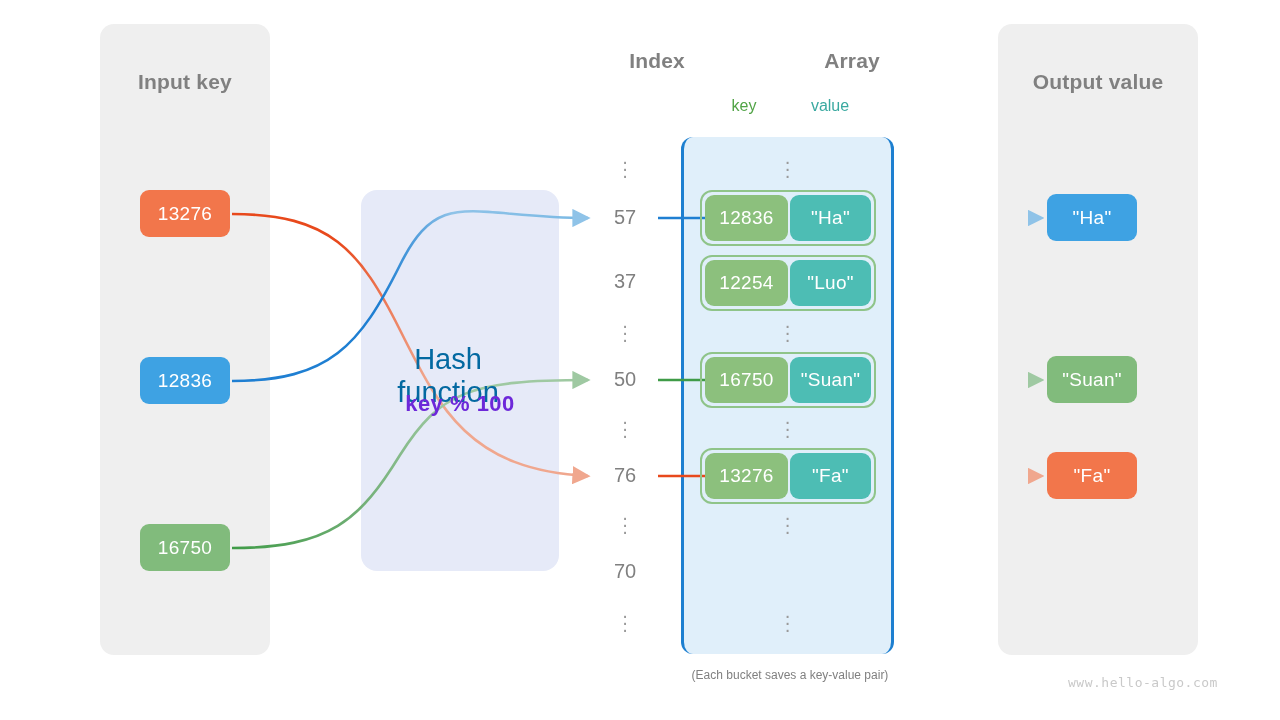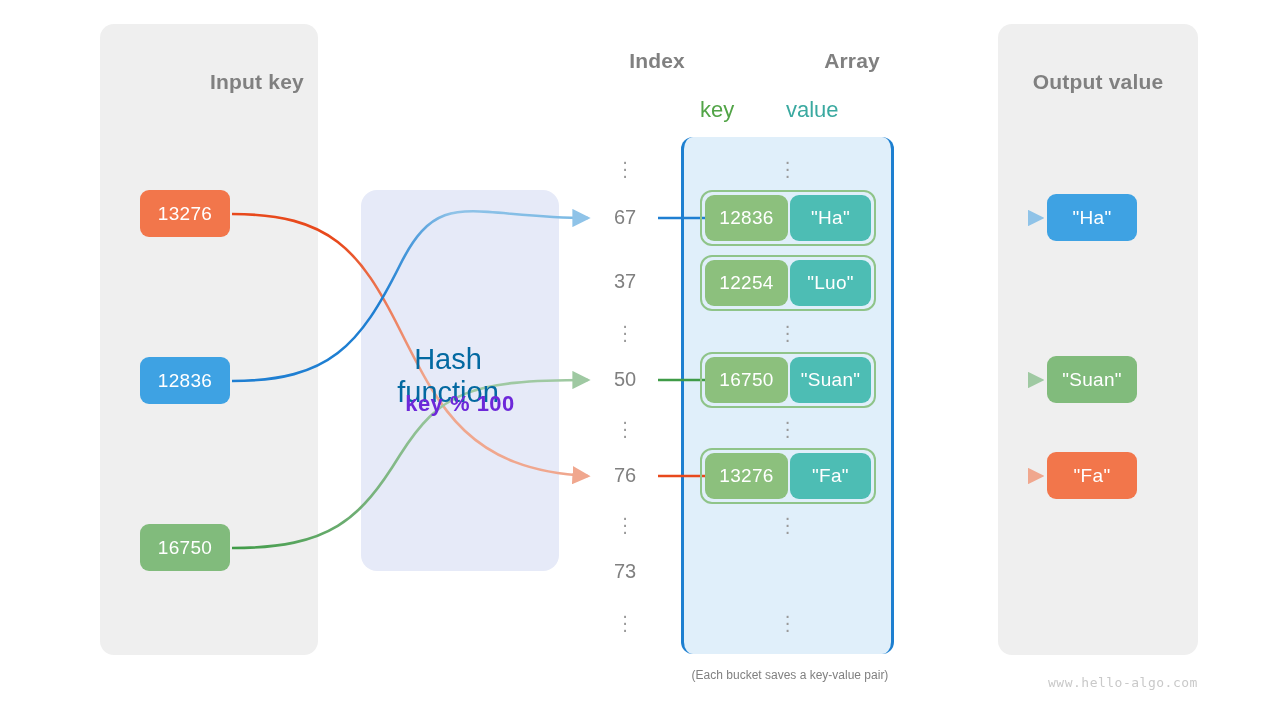--- a/index.html
+++ b/index.html
@@ -10,21 +10,21 @@
     overflow:hidden;
   }
   #stage{position:relative;width:1280px;height:720px;}
 
   
   .panel{
     position:absolute;
     background:#efefef;
     border-radius:14px;
   }
-  #input-panel{left:100px;top:24px;width:170px;height:631px;padding-left:48px;}
+  #input-panel{left:100px;top:24px;width:170px;height:631px;}
   #output-panel{left:998px;top:24px;width:200px;height:631px;}
 
   .panel-title{
     position:absolute;
     width:100%;
     text-align:center;
     top:46px;
     font-size:21px;
     font-weight:bold;
     color:#808080;
@@ -38,22 +38,22 @@
     font-weight:bold;
     color:#808080;
     text-align:right;
     letter-spacing:.2px;
   }
   #head-index{left:565px;top:49px;width:120px;}
   #head-array{left:704px;top:49px;width:176px;}
 
   .sub-head{
     position:absolute;
-    font-size:22px;
-    text-align:left;
+    font-size:16px;
+    text-align:center;
   }
   #head-key{left:700px;top:97px;width:88px;color:#52a447;}
   #head-value{left:786px;top:97px;width:88px;color:#3aa9a0;}
 
   
   .pill{
     position:absolute;
     border-radius:9px;
     color:#ffffff;
     font-size:19px;
@@ -148,21 +148,21 @@
   
   #wires{position:absolute;left:0;top:0;width:1280px;height:720px;pointer-events:none;}
 
   
   #caption{
     position:absolute;left:460px;top:668px;width:660px;
     text-align:center;font-size:12px;color:#808080;
   }
   #watermark{
     position:absolute;left:1048px;top:675px;width:190px;
-    text-align:left;font-size:13px;color:#c9c9c9;
+    text-align:center;font-size:13px;color:#c9c9c9;
     font-family:"DejaVu Sans Mono","Liberation Mono",monospace;
     letter-spacing:.5px;
   }
 </style>
 </head>
 <body>
 
 <div id="stage">
 
   <div class="panel" id="input-panel">
@@ -266,40 +266,40 @@
 
   <div class="pill blue" id="out-0">"Ha"</div>
   <div class="pill green" id="out-1">"Suan"</div>
   <div class="pill orange" id="out-2">"Fa"</div>
 
   <div class="dots" style="top:158px">
       <span>·</span>
       <span>·</span>
       <span>·</span>
     </div>
-  <div class="idx" style="top:206px">67</div>
+  <div class="idx" style="top:206px">57</div>
   <div class="idx" style="top:270px">37</div>
   <div class="dots" style="top:322px">
       <span>·</span>
       <span>·</span>
       <span>·</span>
     </div>
   <div class="idx" style="top:368px">50</div>
   <div class="dots" style="top:418px">
       <span>·</span>
       <span>·</span>
       <span>·</span>
     </div>
   <div class="idx" style="top:464px">76</div>
   <div class="dots" style="top:514px">
       <span>·</span>
       <span>·</span>
       <span>·</span>
     </div>
-  <div class="idx" style="top:560px">73</div>
+  <div class="idx" style="top:560px">70</div>
   <div class="dots" style="top:612px">
       <span>·</span>
       <span>·</span>
       <span>·</span>
     </div>
 
   <div class="dots-inner" style="top:158px">
       <span>·</span>
       <span>·</span>
       <span>·</span>

